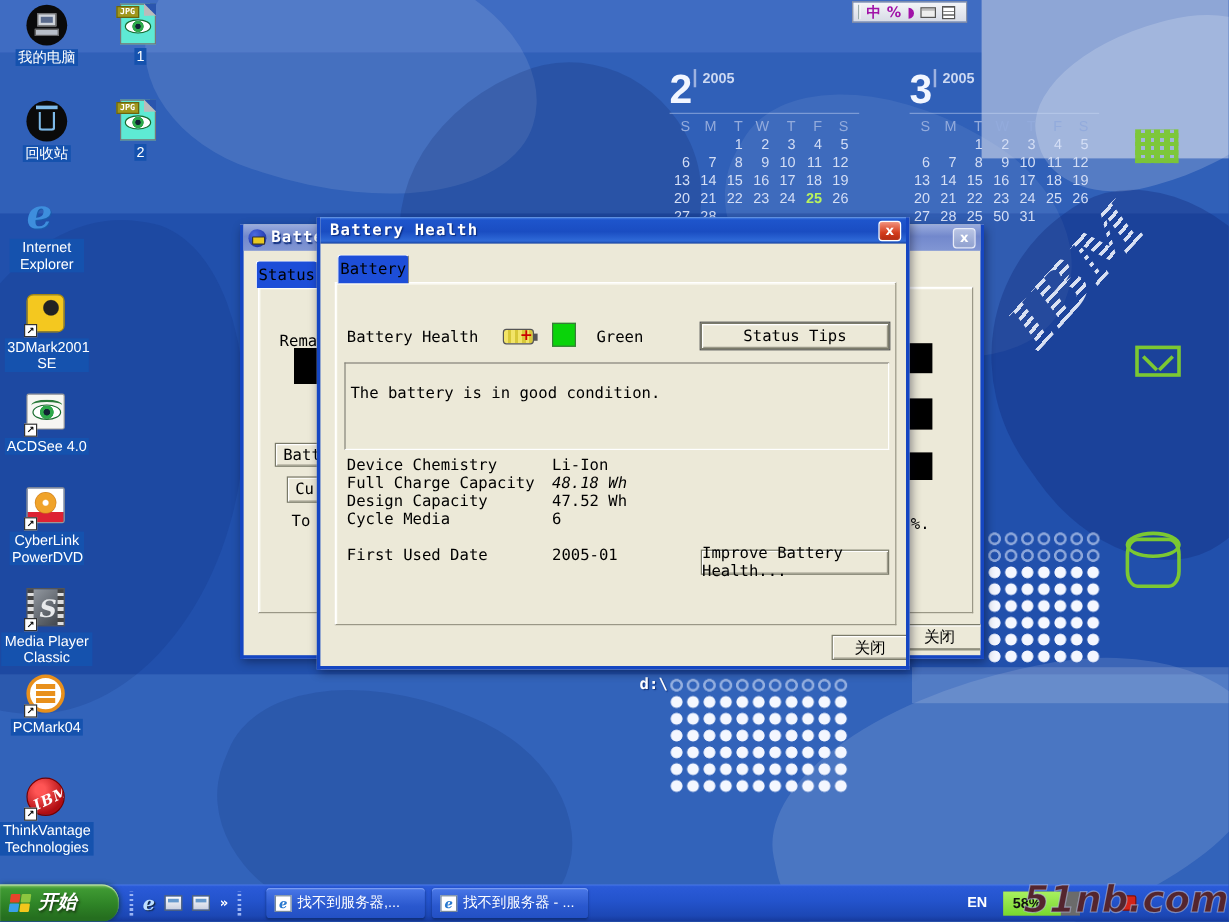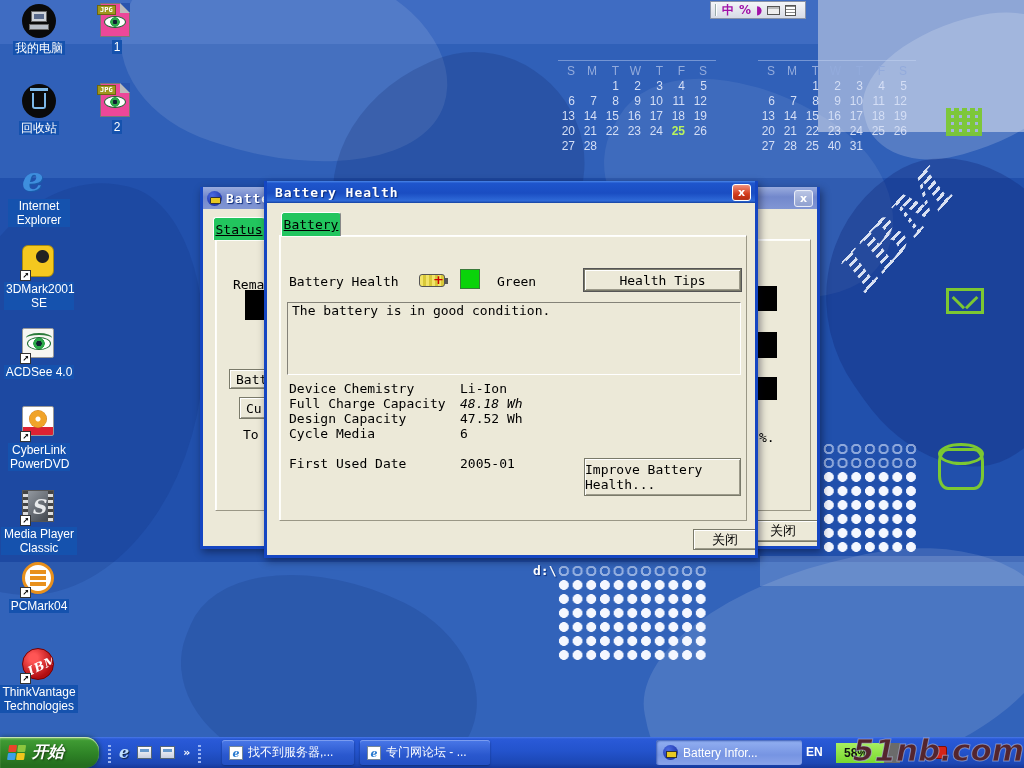--- a/index.html
+++ b/index.html
@@ -108,44 +108,44 @@
   .mpc::before, .mpc::after { content:""; position:absolute; top:0; bottom:0; width:5px;
       background:repeating-linear-gradient(0deg,#ddd 0 3px,#444 3px 6px); }
   .mpc::before { left:0; } .mpc::after { right:0; }
   .mpc .s { position:absolute; left:10px; top:4px; font:bold italic 20px "DejaVu Serif",serif; color:#e8eaec; }
   .pcmark { width:32px; height:32px; border-radius:50%; background:#fff; border:3px solid #e8901c; position:relative; }
   .pcmark::after { content:""; position:absolute; left:5px; top:5px; width:16px; height:16px;
       background:repeating-linear-gradient(0deg,#e8901c 0 4px,#fff 4px 6px); }
   .tvt { width:32px; height:32px; border-radius:50%; background:radial-gradient(circle at 35% 30%,#f55 15%,#b00d12 70%);
       border:1px solid #700; position:relative; overflow:hidden; }
   .tvt span { position:absolute; left:4px; top:9px; font:italic 900 12px "DejaVu Serif",serif; color:#fff; transform:rotate(-25deg); letter-spacing:1px; }
-  .jpgfile { width:30px; height:34px; background:#ec4899; border:1px solid #777; position:relative; }
+  .jpgfile { width:30px; height:34px; background:#5eead4; border:1px solid #777; position:relative; }
   .jpgfile::after { content:""; position:absolute; right:-1px; top:-1px; border:5px solid;
       border-color:#2a55ae #2a55ae #bbb #bbb; }
   .jpg-tag { position:absolute; left:-4px; top:1px; background:#a0971c; color:#fff; font:bold 7px "DejaVu Sans Mono",monospace; padding:0 2px; border:1px solid #6a6410; }
   .jpg-eye { position:absolute; left:3px; top:12px; width:22px; height:12px; border-radius:50%;
       background:radial-gradient(circle,#123 2px,#2da84a 2.5px 4.5px,#fff 5px); border:1px solid #176b2e; }
 
   
   .dlg { position:absolute; background:#ece9d8; border:3px solid #1546c2; border-top:none; box-shadow:2px 3px 8px rgba(0,0,20,.45); }
   .tbar { height:22px; display:flex; align-items:center; padding:0 4px; gap:4px;
       background:linear-gradient(180deg,#4a86e8 0%,#1e55cc 10%,#1a4dc2 55%,#2f6ad8 90%,#16419f 100%); }
   .tbar.inactive { background:linear-gradient(180deg,#9aacde 0%,#7288cc 45%,#8196d4 100%); }
   .tbar-text { flex:1; font:bold 13px "DejaVu Sans Mono",monospace; color:#fff; letter-spacing:1px; text-shadow:1px 1px 1px #0a2a7a; white-space:nowrap; overflow:hidden; }
   .xbtn { width:19px; height:17px; border:1px solid #fff; border-radius:3px; color:#fff; font:bold 11px "DejaVu Sans",sans-serif;
       display:flex; align-items:center; justify-content:center;
       background:linear-gradient(#f1917c,#d43c1c 60%,#b22a10); box-shadow:inset 0 0 2px #fff3; }
   .xbtn.inactive { background:linear-gradient(#b9c4e4,#8fa0cf); border-color:#e8ecf8; }
   .ticon { width:15px; height:15px; border-radius:50%; background:radial-gradient(circle at 35% 30%,#4a6ae0,#10249a); position:relative; }
   .ticon::after { content:""; position:absolute; left:3px; top:6px; width:9px; height:5px; background:#e8c820; border:1px solid #333; border-radius:1px; }
   .dlg-body { position:relative; width:100%; height:calc(100% - 22px); overflow:hidden; }
-  .tab { position:absolute; background:#22c55e; border:1px solid #888;
+  .tab { position:absolute; background:#1d4ed8; border:1px solid #888;
       border-bottom:none; border-top-color:#fff; border-left-color:#fff;
       border-radius:3px 3px 0 0; font:13px "DejaVu Sans Mono",monospace; color:#000;
-      display:flex; align-items:center; justify-content:center; z-index:3;text-decoration:underline; }
+      display:flex; align-items:center; justify-content:center; z-index:3; }
   .pane { position:absolute; border:1px solid #9a9786; border-top-color:#fff; border-left-color:#fff;
       box-shadow:inset 1px 1px 0 #fdfdf8; z-index:2; }
   .cbtn { position:absolute; background:#ece9d8; border:1px solid #7a7a6a;
       box-shadow:inset 1px 1px 0 #fff, inset -1px -1px 0 #9c9a8a;
       font:13px "DejaVu Sans Mono",monospace; color:#000; display:flex; align-items:center; justify-content:center; z-index:4; }
   .lblt { position:absolute; font:13px "DejaVu Sans Mono",monospace; color:#000; white-space:nowrap; z-index:4; }
   .sunken { position:absolute; background:#ece9d8; border:1px solid #fff; border-top-color:#848278; border-left-color:#848278; z-index:4; }
   .blackbox { position:absolute; background:#000; z-index:4; }
 
   .bat-glyph { position:absolute; width:26px; height:13px; border:1px solid #555; border-radius:3px; z-index:4;
@@ -203,20 +203,21 @@
     <div class="blob b3"></div>
     <div class="blob b4"></div>
   <div class="blob b5"></div>
     <div class="blob b6"></div>
     <div class="blob b7"></div>
     <div class="blob b8"></div>
   <div class="rt-strip"></div>
 </div>
 
 <div class="cal" style="left:558px; top:56px;">
+  <div class="cal-title"><span class="cal-month">2</span><span class="cal-sep">|</span><span class="cal-year">2005</span></div>
   <div class="cal-grid">
       <span class="cal-h">S</span>
       <span class="cal-h">M</span>
       <span class="cal-h">T</span>
       <span class="cal-h">W</span>
       <span class="cal-h">T</span>
       <span class="cal-h">F</span>
       <span class="cal-h">S</span>
       <span class="cal-d"></span>
       <span class="cal-d"></span>
@@ -249,20 +250,21 @@
       <span class="cal-d">27</span>
       <span class="cal-d">28</span>
       <span class="cal-d"></span>
       <span class="cal-d"></span>
       <span class="cal-d"></span>
       <span class="cal-d"></span>
       <span class="cal-d"></span>
     </div>
 </div>
 <div class="cal" style="left:758px; top:56px;">
+  <div class="cal-title"><span class="cal-month">3</span><span class="cal-sep">|</span><span class="cal-year">2005</span></div>
   <div class="cal-grid">
       <span class="cal-h">S</span>
       <span class="cal-h">M</span>
       <span class="cal-h">T</span>
       <span class="cal-h">W</span>
       <span class="cal-h">T</span>
       <span class="cal-h">F</span>
       <span class="cal-h">S</span>
       <span class="cal-d"></span>
       <span class="cal-d"></span>
@@ -288,21 +290,21 @@
       <span class="cal-d">20</span>
       <span class="cal-d">21</span>
       <span class="cal-d">22</span>
       <span class="cal-d">23</span>
       <span class="cal-d">24</span>
       <span class="cal-d">25</span>
       <span class="cal-d">26</span>
       <span class="cal-d">27</span>
       <span class="cal-d">28</span>
       <span class="cal-d">25</span>
-      <span class="cal-d">40</span>
+      <span class="cal-d">50</span>
       <span class="cal-d">31</span>
       <span class="cal-d"></span>
       <span class="cal-d"></span>
     </div>
 </div>
 
 <div class="grid-icon"></div>
 <div class="envelope"></div>
 <div class="cylinder"></div>
 <div class="ibm-logo">IBM</div>
@@ -437,36 +439,36 @@
     <div class="xbtn">x</div>
   </div>
   <div class="dlg-body">
     <div class="tab" style="left:14px; top:9px; width:60px; height:24px;">Battery</div>
     <div class="pane" style="left:12px; top:32px; width:468px; height:286px;"></div>
 
     <div class="lblt" style="left:22px; top:71px;">Battery Health</div>
     <div class="bat-glyph" style="left:152px; top:71px;"></div>
     <div class="green-square" style="left:193px; top:66px;"></div>
     <div class="lblt" style="left:230px; top:71px;">Green</div>
-    <div class="cbtn" style="left:317px; top:66px; width:157px; height:22px; box-shadow:inset 1px 1px 0 #fff, inset -1px -1px 0 #9c9a8a, 0 0 0 1px #555;">Health Tips</div>
-
-    <div class="sunken" style="left:20px; top:99px; width:454px; height:73px; font:13px 'DejaVu Sans Mono',monospace; padding:0 4px;">The battery is in good condition.</div>
+    <div class="cbtn" style="left:317px; top:66px; width:157px; height:22px; box-shadow:inset 1px 1px 0 #fff, inset -1px -1px 0 #9c9a8a, 0 0 0 1px #555;">Status Tips</div>
+
+    <div class="sunken" style="left:20px; top:99px; width:454px; height:73px; font:13px 'DejaVu Sans Mono',monospace; padding:18px 4px;">The battery is in good condition.</div>
 
     <div class="lblt" style="left:22px; top:178px;">Device Chemistry</div>
     <div class="lblt" style="left:193px; top:178px;">Li-Ion</div>
     <div class="lblt" style="left:22px; top:193px;">Full Charge Capacity</div>
     <div class="lblt" style="left:193px; top:193px;font-style:italic;">48.18 Wh</div>
     <div class="lblt" style="left:22px; top:208px;">Design Capacity</div>
     <div class="lblt" style="left:193px; top:208px;">47.52 Wh</div>
     <div class="lblt" style="left:22px; top:223px;">Cycle Media</div>
     <div class="lblt" style="left:193px; top:223px;">6</div>
     <div class="lblt" style="left:22px; top:253px;">First Used Date</div>
     <div class="lblt" style="left:193px; top:253px;">2005-01</div>
 
-    <div class="cbtn" style="left:317px; top:255px; width:157px; height:38px;">Improve Battery Health...</div>
+    <div class="cbtn" style="left:317px; top:255px; width:157px; height:21px;">Improve Battery Health...</div>
     <div class="cbtn" style="left:426px; top:326px; width:64px; height:21px;">关闭</div>
   </div>
 </div>
 
 <div class="taskbar">
   <div class="startbtn">
     <div class="winflag">
         <i class="wf-r"></i>
         <i class="wf-g"></i>
         <i class="wf-b"></i>
@@ -481,25 +483,21 @@
     <div class="ql-sq"></div>
     <span class="ql-chev">»</span>
     <div class="grip"></div>
   </div>
   <div class="taskbtn" style="left:222px; width:132px;">
     <span class="tb-ie">e</span>
     <span>找不到服务器,...</span>
   </div>
   <div class="taskbtn" style="left:360px; width:130px;">
     <span class="tb-ie">e</span>
-    <span>专门网论坛 - ...</span>
-  </div>
-  <div class="taskbtn active" style="left:656px; width:146px;">
-    <span class="tb-bat"></span>
-    <span>Battery Infor...</span>
+    <span>找不到服务器 - ...</span>
   </div>
   <span class="lang-en">EN</span>
   <div class="tray-batt">
     <div class="fill"></div>
     <span class="pct">58%</span>
   </div>
   <div class="tray-red"></div>
 </div>
 <div class="watermark">51nb.com</div>
 

